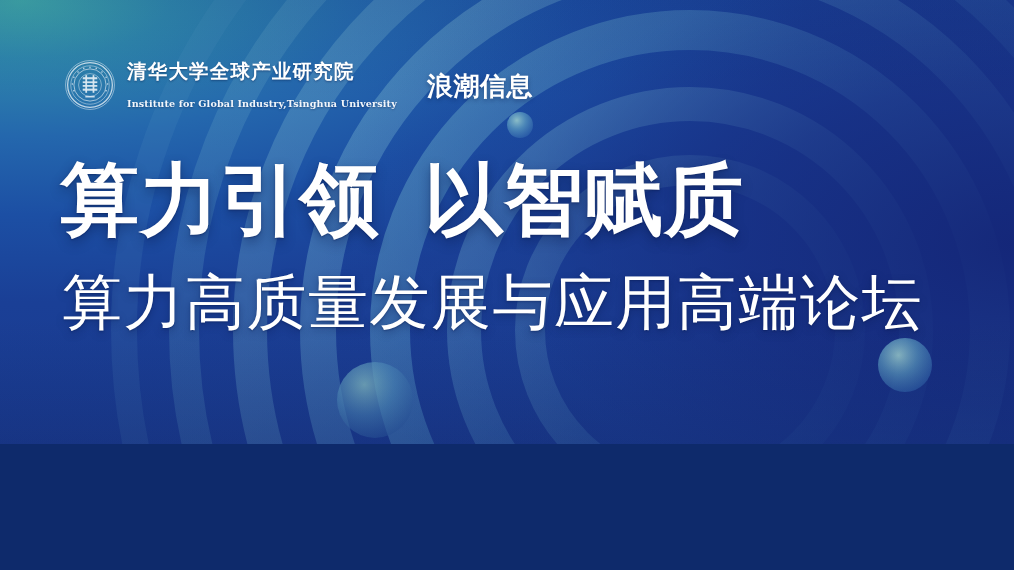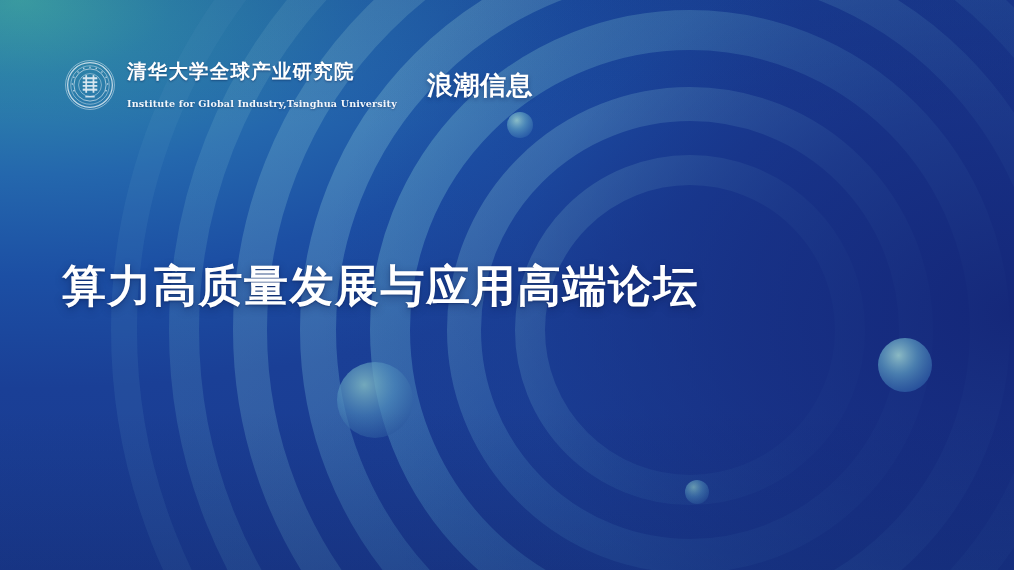--- a/index.html
+++ b/index.html
@@ -7,21 +7,21 @@
     padding: 0;
     background: #0e2a6b;
   }
   body {
     font-family: "Liberation Sans", "DejaVu Sans", sans-serif;
   }
 
   .stage {
     position: relative;
     width: 1014px;
-    height: 570px;
+    height: 444px;
     overflow: hidden;
     background: #1b47a0;
   }
 
   
   .bg-base {
     position: absolute;
     inset: 0;
     background:
       radial-gradient(125% 110% at 2% 0%,
@@ -112,21 +112,21 @@
 
   .partner-logo {
     margin-left: 30px;
     color: #ffffff;
     font-size: 26px;
     font-weight: 900;
     letter-spacing: 0.5px;
     white-space: nowrap;
     line-height: 1;
     padding-top: 3px;
-    font-family: Liberation Mono, monospace;
+    font-family: Liberation Serif, serif;
     text-shadow: 0 2px 4px rgba(8,24,70,0.38);
   }
 
   .title-main {
     position: absolute;
     left: 60px;
     top: 160px;
     color: #ffffff;
     font-size: 79px;
     font-weight: 900;
@@ -137,24 +137,24 @@
     text-shadow: 0 5px 12px rgba(9,26,78,0.45), 0 1px 2px rgba(9,26,78,0.5);
   }
   .title-main .gap {
     display: inline-block;
     width: 44px;
   }
 
   .title-sub {
     position: absolute;
     left: 62px;
-    top: 261px;
-    color: #ffffff;
-    font-size: 44px;
-    font-weight: 700;
+    top: 268px;
+    color: #ffffff;
+    font-size: 60px;
+    font-weight: 400;
     line-height: 1.15;
     letter-spacing: 1.5px;
     white-space: nowrap;
     font-family: "DejaVu Sans", "Liberation Sans", sans-serif;
     text-shadow: 0 3px 9px rgba(9,26,78,0.42), 0 1px 2px rgba(9,26,78,0.45);
   }
 </style>
 </head>
 <body>
 
@@ -268,17 +268,20 @@
       </div>
 
       <div class="org-block">
         <div class="org-cn">清华大学全球产业研究院</div>
         <div class="org-en">Institute for Global Industry,Tsinghua University</div>
       </div>
 
       <div class="partner-logo">浪潮信息</div>
     </div>
 
+    <div class="title-main">
+      <span>算力引领</span><span class="gap"></span><span>以智赋质</span>
+    </div>
 
     <div class="title-sub">算力高质量发展与应用高端论坛</div>
 
   </div>
 </div>
 
 </body></html>

